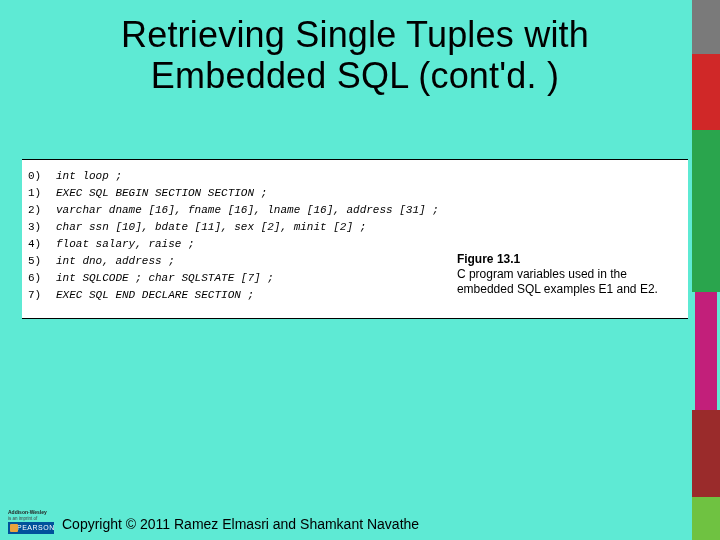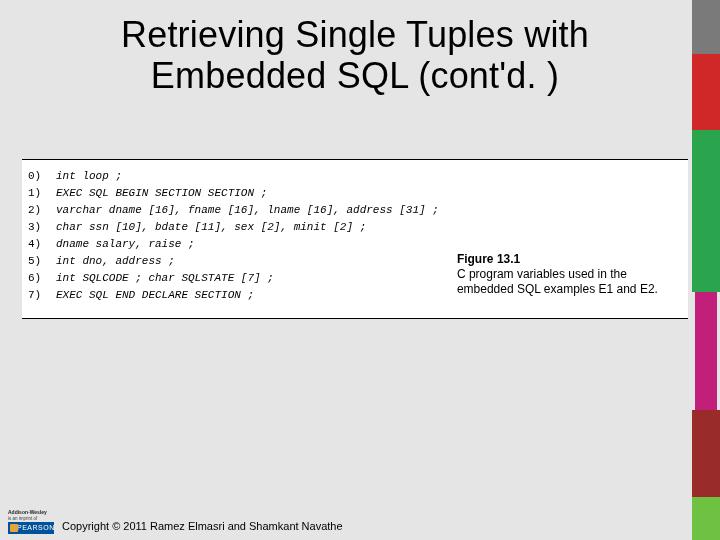--- a/index.html
+++ b/index.html
@@ -1,21 +1,21 @@
 <!DOCTYPE html>
 <html><head>
 <meta charset="utf-8">
 <style>
   * { box-sizing: border-box; margin: 0; padding: 0; }
   html, body { width: 720px; height: 540px; overflow: hidden; font-family: Arial, Helvetica, sans-serif; background: #fff; }
   .slide {
     position: relative;
     width: 720px;
     height: 540px;
-    background: #e5e5e5;
+    background: #5eead4;
   }
   .title {
     position: absolute;
     top: 14px;
     left: 40px;
     right: 50px;
     text-align: center;
     font-size: 36px;
     line-height: 1.15;
     color: #000;
@@ -120,21 +120,21 @@
   .pub-logo .pearson-bar::before {
     content: "";
     position: absolute;
     left: 2px; top: 2px;
     width: 8px; height: 8px;
     background: #e8a33d;
     border-radius: 1px;
   }
   .pub-logo .pearson-text { margin-left: 9px; }
   .copyright {
-    font-size: 11px;
+    font-size: 14px;
     color: #000;
     padding-bottom: 2px;
     margin-top: 21px;
   }
 </style>
 </head>
 <body>
 
 <div class="slide">
 
@@ -154,21 +154,21 @@
         <div class="code-line">
             <span class="ln">2)</span>
             <span class="ct">varchar dname [16], fname [16], lname [16], address [31] ;</span>
           </div>
         <div class="code-line">
             <span class="ln">3)</span>
             <span class="ct">char ssn [10], bdate [11], sex [2], minit [2] ;</span>
           </div>
         <div class="code-line">
             <span class="ln">4)</span>
-            <span class="ct">dname salary, raise ;</span>
+            <span class="ct">float salary, raise ;</span>
           </div>
         <div class="code-line">
             <span class="ln">5)</span>
             <span class="ct">int dno, address ;</span>
           </div>
         <div class="code-line">
             <span class="ln">6)</span>
             <span class="ct">int SQLCODE ; char SQLSTATE [7] ;</span>
           </div>
         <div class="code-line">

